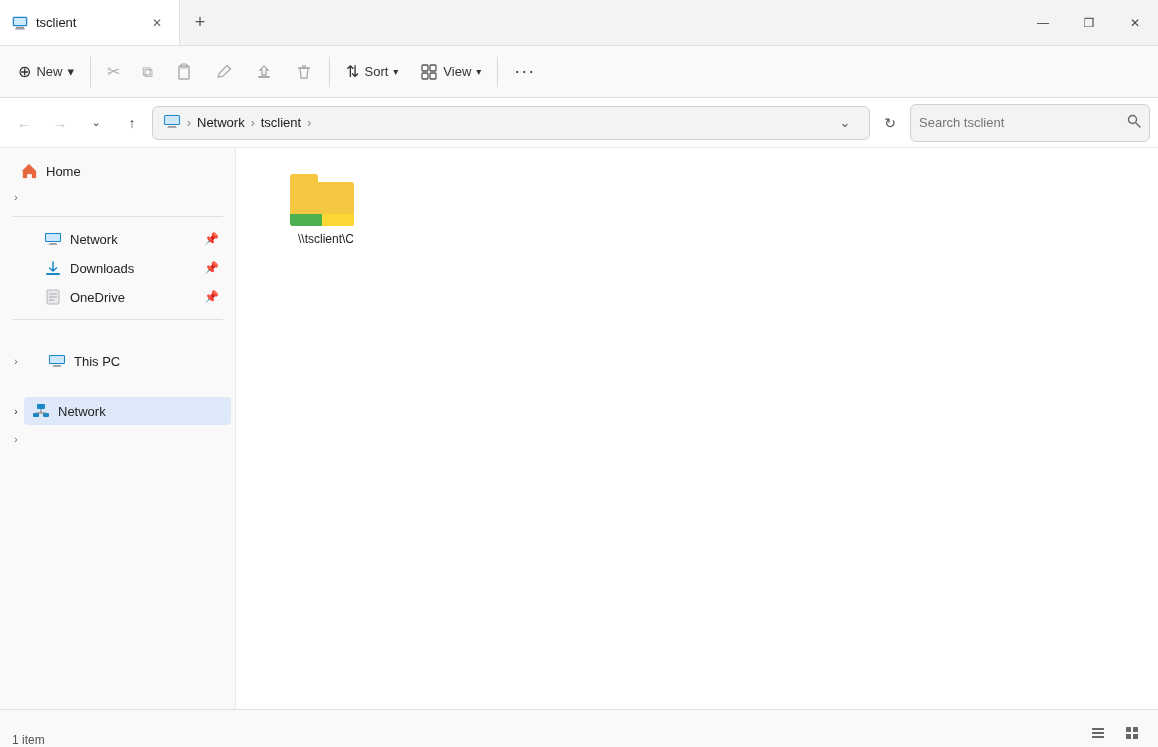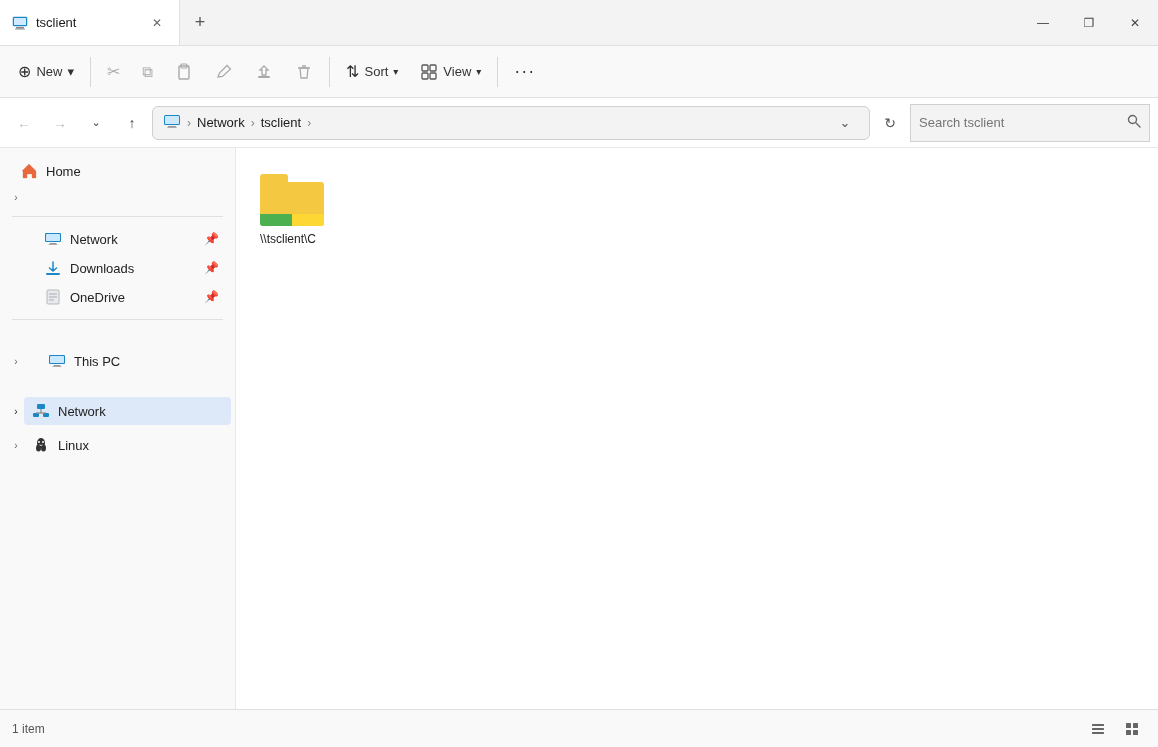--- a/index.html
+++ b/index.html
@@ -98,21 +98,21 @@
     .address-bar-expand {
       width: 28px; height: 28px; display: flex; align-items: center; justify-content: center;
       cursor: pointer; border-radius: 4px; color: #555;
     }
     .address-bar-refresh {
       width: 32px; height: 32px; display: flex; align-items: center; justify-content: center;
       cursor: pointer; border-radius: 4px; color: #555; font-size: 14px;
     }
     .search-bar {
       display: flex; align-items: center;
-      border: 1px solid #d0d0d0; border-radius: 0;
+      border: 1px solid #d0d0d0; border-radius: 6px;
       background: #f3f3f3;
       width: 240px; height: 38px;
       padding: 0 8px; gap: 6px;
     }
     .search-bar input {
       flex: 1; border: none; background: transparent; outline: none;
       font-size: 13px; color: #555;
     }
     .search-icon { color: #555; font-size: 14px; }
 
@@ -153,21 +153,21 @@
     .content {
       flex: 1;
       background: #ffffff;
       padding: 16px;
       overflow-y: auto;
     }
     .file-grid {
       display: flex; flex-wrap: wrap; gap: 4px;
     }
     .file-item {
-      display: flex; flex-direction: column; align-items: flex-start;
+      display: flex; flex-direction: column; align-items: flex-end;
       width: 110px; padding: 10px 8px;
       border-radius: 4px; cursor: pointer;
       gap: 6px;
     }
     .folder-icon-wrap {
       position: relative; width: 64px; height: 52px;
     }
     .folder-body {
       width: 64px; height: 44px;
       background: #f5c842;
@@ -183,21 +183,21 @@
     .folder-network-bar {
       position: absolute; bottom: 0; left: 0; right: 0;
       height: 12px;
       background: linear-gradient(to right, #4caf50 50%, #fdd835 50%);
       border-radius: 0 0 3px 3px;
     }
     .file-label { font-size: 12px; color: #222; text-align: center; word-break: break-word; }
 
     
     .statusbar {
-      display: flex; align-items: center;
+      display: flex; align-items: flex-end;
       background: #f9f9f9;
       border-top: 1px solid #e0e0e0;
       height: 38px;
       padding: 0 12px;
       font-size: 12px; color: #555;
     }
     .statusbar-right {
       margin-left: auto; display: flex; align-items: center; gap: 6px;
     }
     .view-toggle-btn {
@@ -414,33 +414,20 @@
             <line x1="9" y1="6" x2="9" y2="10" stroke="#888" stroke-width="1.2"></line>
             <line x1="4" y1="10" x2="14" y2="10" stroke="#888" stroke-width="1.2"></line>
           </svg>
         </span>
         <span class="sidebar-item-label">Network</span>
       </div>
     </div>
 
     <div class="sidebar-section">
       <div class="sidebar-expand">›</div>
-      <div class="sidebar-item" style="flex:1; margin:0; padding: 5px 8px;">
-        <span class="sidebar-item-icon">
-          <svg width="16" height="18" viewBox="0 0 16 18" fill="none">
-            <ellipse cx="8" cy="7" rx="4" ry="5" fill="#333"></ellipse>
-            <ellipse cx="5.5" cy="12" rx="2.5" ry="3.5" fill="#333"></ellipse>
-            <ellipse cx="10.5" cy="12" rx="2.5" ry="3.5" fill="#333"></ellipse>
-            <circle cx="6" cy="6" r="1" fill="white"></circle>
-            <circle cx="10" cy="6" r="1" fill="white"></circle>
-            <path d="M6.5 9q1.5 1 3 0" stroke="white" stroke-width="0.8" fill="none"></path>
-          </svg>
-        </span>
-        <span class="sidebar-item-label">Linux</span>
-      </div>
     </div>
 
   </div>
 
   <div class="content">
     <div class="file-grid">
       <div class="file-item">
         <div class="folder-icon-wrap">
           <div class="folder-tab"></div>
           <div class="folder-body">

